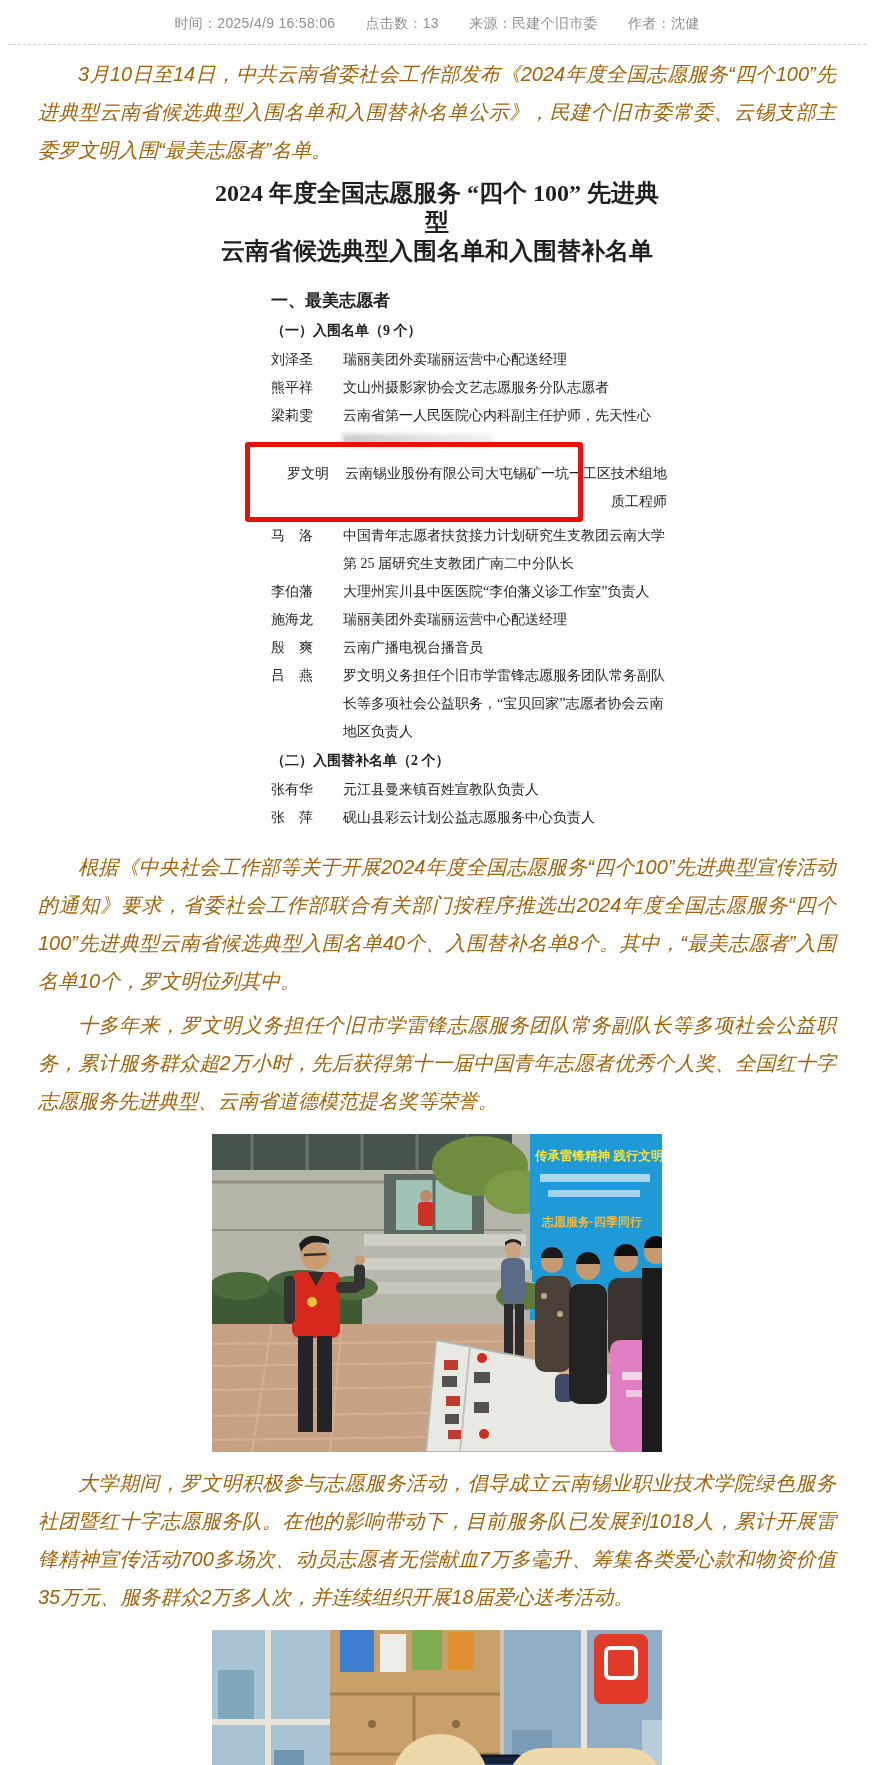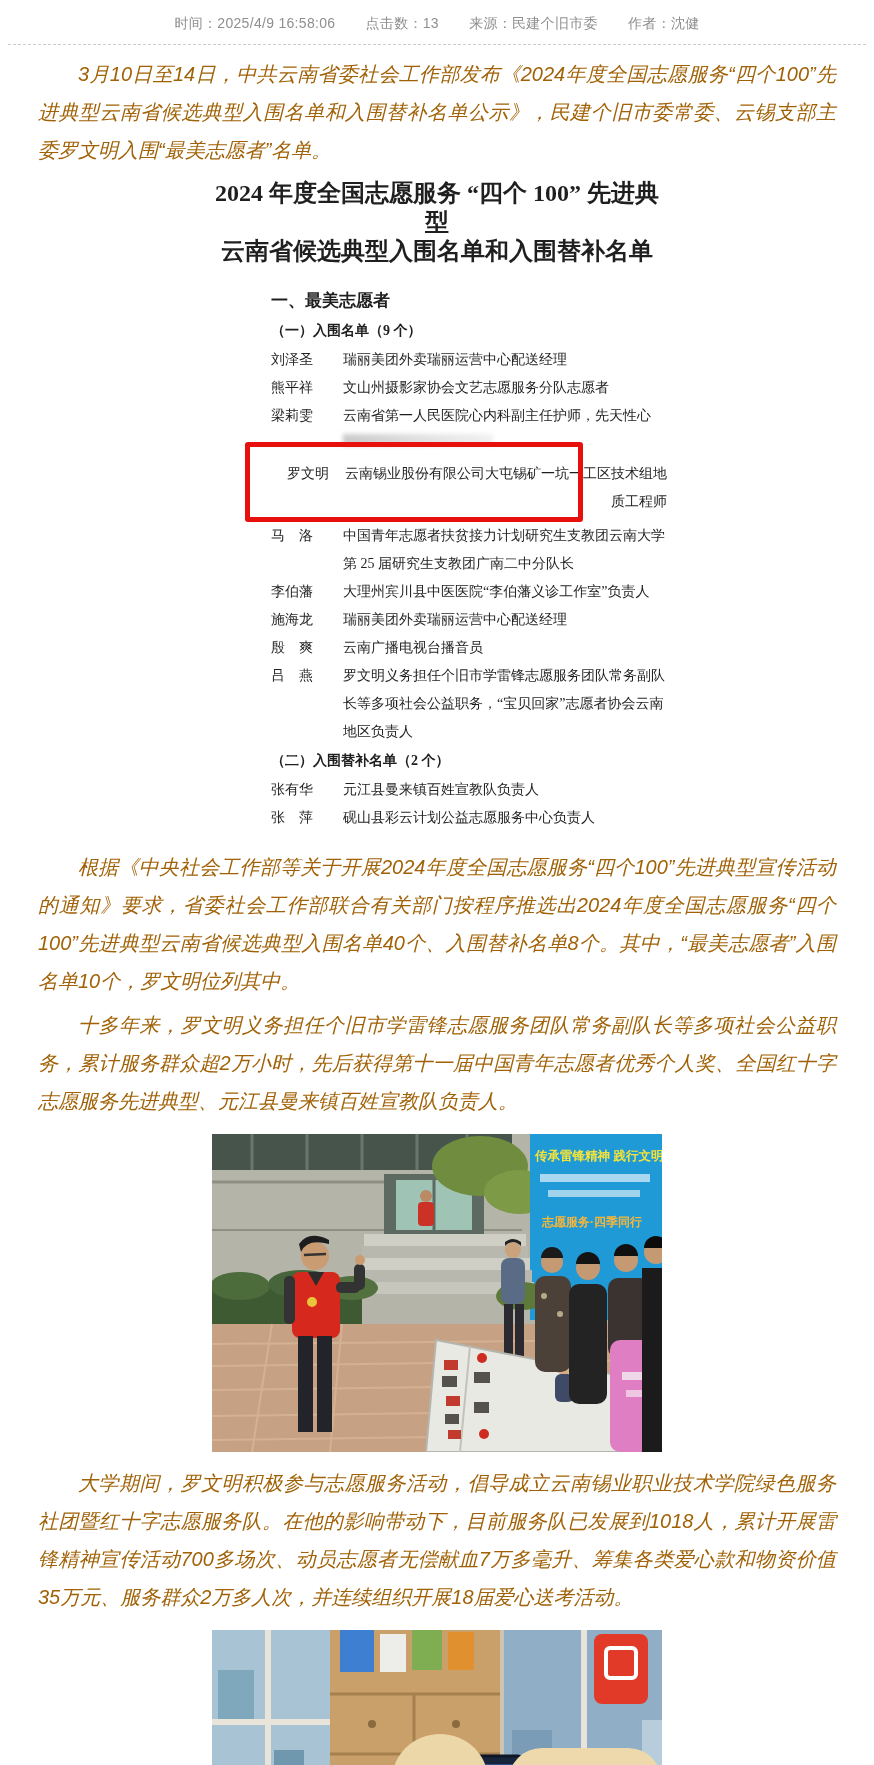--- a/index.html
+++ b/index.html
@@ -152,21 +152,21 @@
         <span class="doc-desc">元江县曼来镇百姓宣教队负责人</span>
       </div>
       <div class="doc-row">
         <span class="doc-name">张　萍</span>
         <span class="doc-desc">砚山县彩云计划公益志愿服务中心负责人</span>
       </div>
     </div>
   </div>
 
   <p>根据《中央社会工作部等关于开展2024年度全国志愿服务“四个100”先进典型宣传活动的通知》要求，省委社会工作部联合有关部门按程序推选出2024年度全国志愿服务“四个100”先进典型云南省候选典型入围名单40个、入围替补名单8个。其中，“最美志愿者”入围名单10个，罗文明位列其中。</p>
-  <p>十多年来，罗文明义务担任个旧市学雷锋志愿服务团队常务副队长等多项社会公益职务，累计服务群众超2万小时，先后获得第十一届中国青年志愿者优秀个人奖、全国红十字志愿服务先进典型、元江县曼来镇百姓宣教队负责人。</p>
+  <p>十多年来，罗文明义务担任个旧市学雷锋志愿服务团队常务副队长等多项社会公益职务，累计服务群众超2万小时，先后获得第十一届中国青年志愿者优秀个人奖、全国红十字志愿服务先进典型、云南省道德模范提名奖等荣誉。</p>
 
   <svg class="photo" width="450" height="318" viewBox="0 0 450 318">
 
     <rect x="0" y="0" width="450" height="196" fill="#b4b4a8"></rect>
     <rect x="0" y="0" width="300" height="36" fill="#46544c"></rect>
     <g stroke="#6a766d" stroke-width="3">
       <line x1="40" y1="0" x2="40" y2="36"></line>
         <line x1="95" y1="0" x2="95" y2="36"></line>
       <line x1="150" y1="0" x2="150" y2="36"></line>
         <line x1="205" y1="0" x2="205" y2="36"></line>

